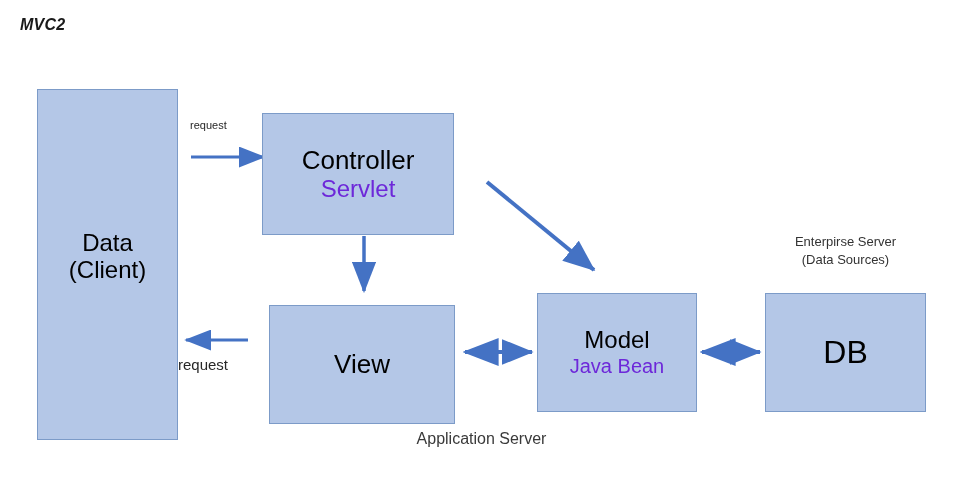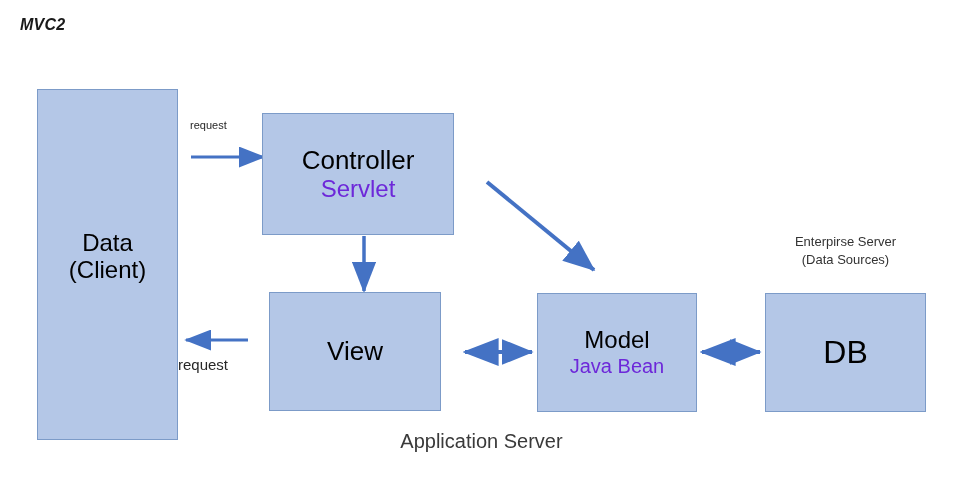--- a/index.html
+++ b/index.html
@@ -59,42 +59,42 @@
   }
 
   #box-user {
     left: 37px; top: 89px; width: 141px; height: 351px;
     justify-content: flex-start;
     padding-top: 140px;
   }
   #box-user .label-main { font-size: 24px; }
 
   #box-controller { left: 262px; top: 113px; width: 192px; height: 122px; }
-  #box-view       { left: 269px; top: 292px; width: 172px; height: 119px; }
+  #box-view       { left: 269px; top: 305px; width: 186px; height: 119px; }
   #box-model      { left: 537px; top: 293px; width: 160px; height: 119px; }
   #box-db         { left: 765px; top: 293px; width: 161px; height: 119px; }
 
   #box-controller .label-main { font-size: 26px; }
   #box-controller .label-sub  { font-size: 24px; margin-top: 1px; }
   #box-view .label-main { font-size: 26px; }
   #box-model .label-main { font-size: 24px; }
   #box-model .label-sub  { font-size: 20px; margin-top: 1px; }
   #box-db .label-main { font-size: 32px; }
 
   
   .free-text {
     position: absolute;
     color: #272727;
     white-space: nowrap;
   }
   #label-request  { left: 190px; top: 119px; font-size: 11px; }
   #label-response { left: 178px; top: 356px; font-size: 15px; }
   #label-app-server {
     left: 0; top: 430px; width: 963px;
-    text-align: center; font-size: 20px; color: #3a3a3a;
+    text-align: center; font-size: 16px; color: #3a3a3a;
   }
   #label-enterprise {
     left: 765px; top: 233px; width: 161px;
     text-align: center; font-size: 13px; color: #333333;
     line-height: 1.35;
   }
   #label-enterprise span { display: block; }
 
   
   #arrows {

